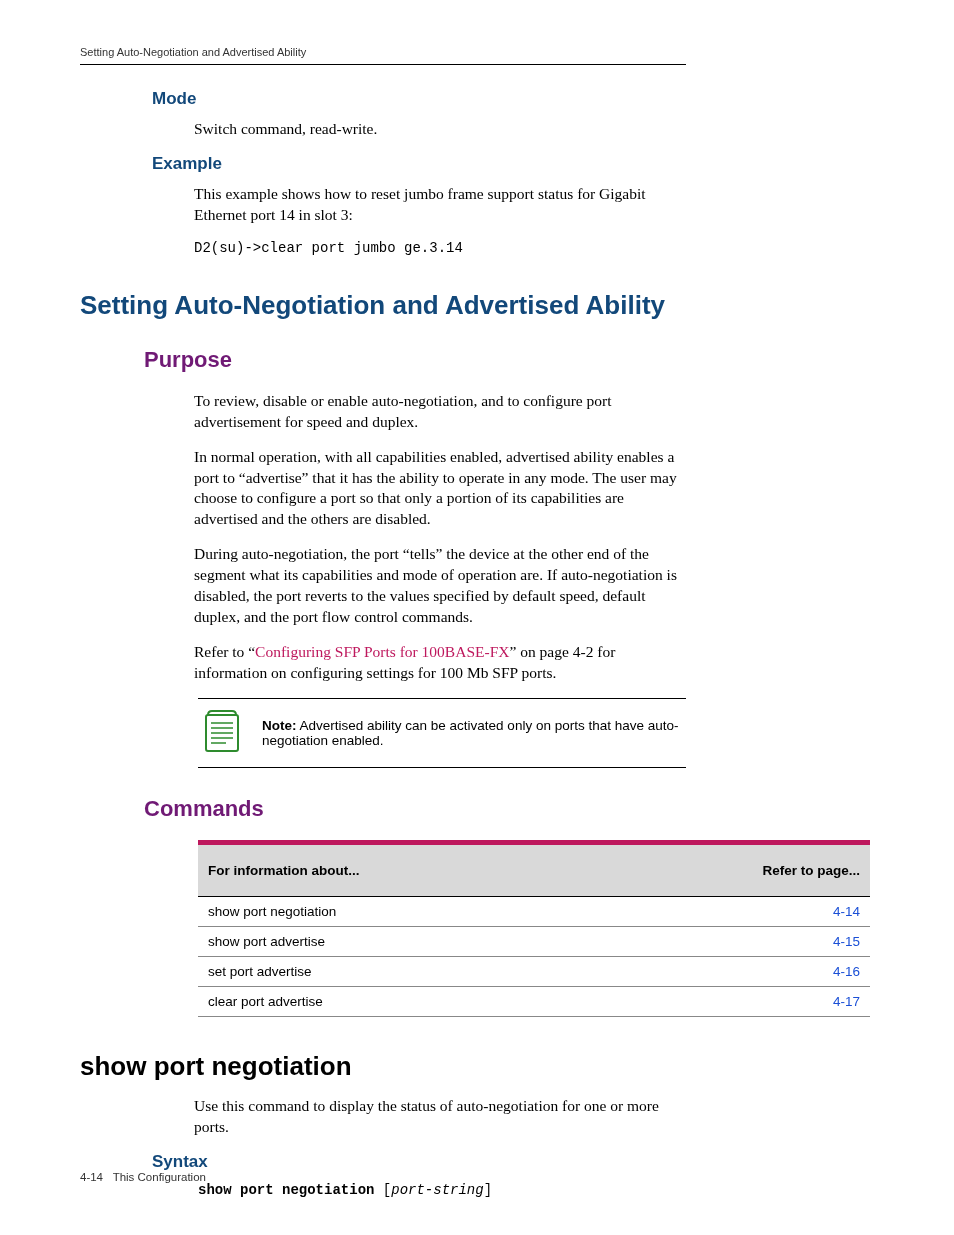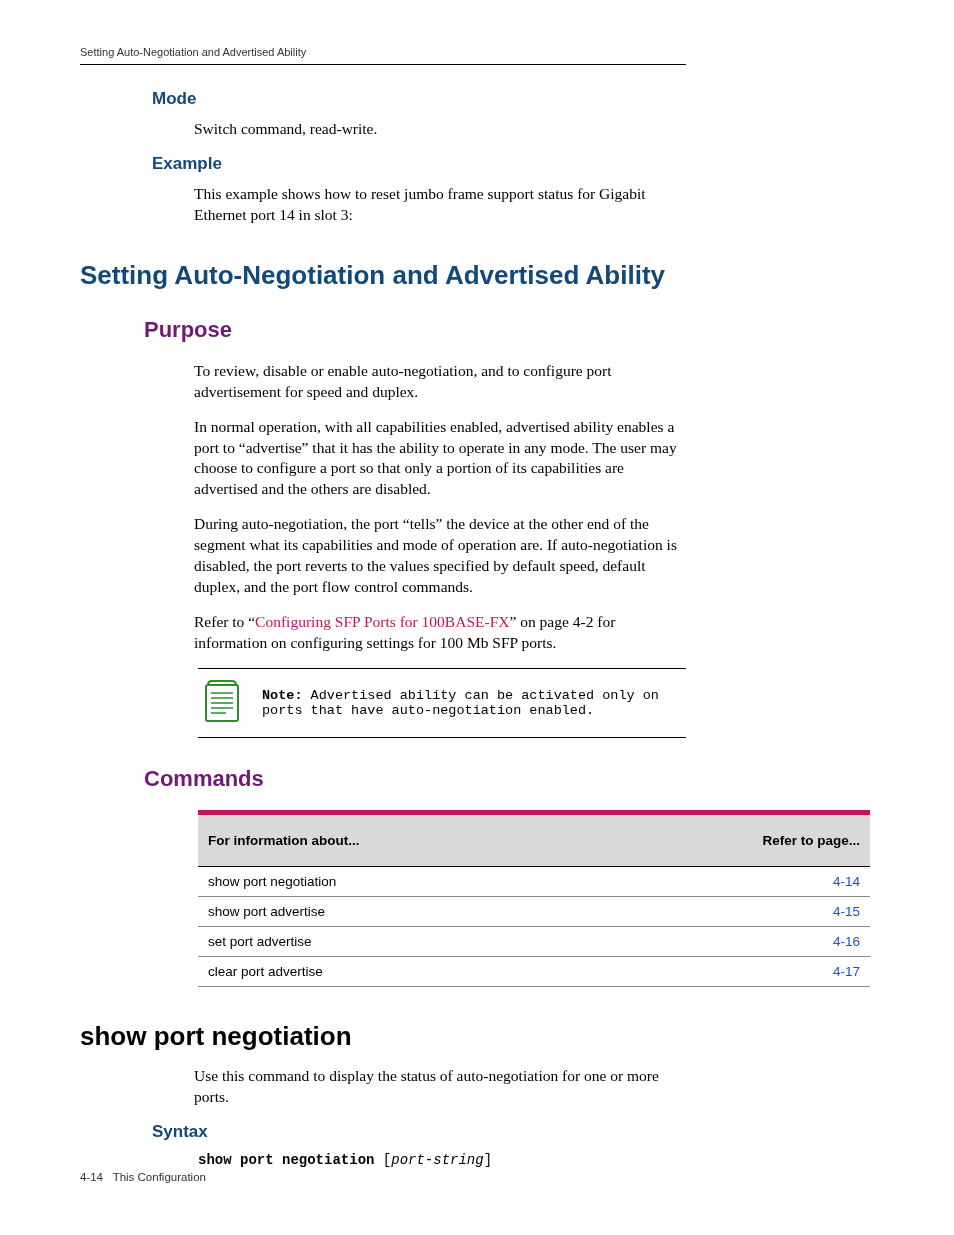--- a/index.html
+++ b/index.html
@@ -70,21 +70,21 @@
     border-top: 1px solid #000;
     border-bottom: 1px solid #000;
     margin: 14px 0 28px 118px;
     padding: 10px 6px;
   }
   .note-icon {
     flex: 0 0 auto;
     margin-right: 22px;
   }
   .note-text {
-    font-family: Liberation Mono, monospace;
+    font-family: Liberation Sans, sans-serif;
     font-size: 13.5px;
   }
   .note-text b { font-weight: bold; }
   .cmd-table {
     margin-left: 118px;
     width: 672px;
     border-collapse: collapse;
     font-family: Arial, Helvetica, sans-serif;
     font-size: 13.5px;
   }
@@ -127,20 +127,21 @@
   <div class="running-header">Setting Auto-Negotiation and Advertised Ability</div>
 
   <div class="sub-heading">Mode</div>
   <div class="indent-block">
     <p class="body-text">Switch command, read‐write.</p>
   </div>
 
   <div class="sub-heading">Example</div>
   <div class="indent-block">
     <p class="body-text">This example shows how to reset jumbo frame support status for Gigabit Ethernet port 14 in slot 3:</p>
+    <div class="code">D2(su)-&gt;clear port jumbo ge.3.14</div>
   </div>
 
   <div class="h1-section">Setting Auto-Negotiation and Advertised Ability</div>
 
   <div class="h2-section">Purpose</div>
   <div class="indent-block">
     <p class="body-text">To review, disable or enable auto‐negotiation, and to configure port advertisement for speed and duplex.</p>
     <p class="body-text">In normal operation, with all capabilities enabled, advertised ability enables a port to “advertise” that it has the ability to operate in any mode. The user may choose to configure a port so that only a portion of its capabilities are advertised and the others are disabled.</p>
     <p class="body-text">During auto‐negotiation, the port “tells” the device at the other end of the segment what its capabilities and mode of operation are. If auto‐negotiation is disabled, the port reverts to the values specified by default speed, default duplex, and the port flow control commands.</p>
     <p class="body-text">

